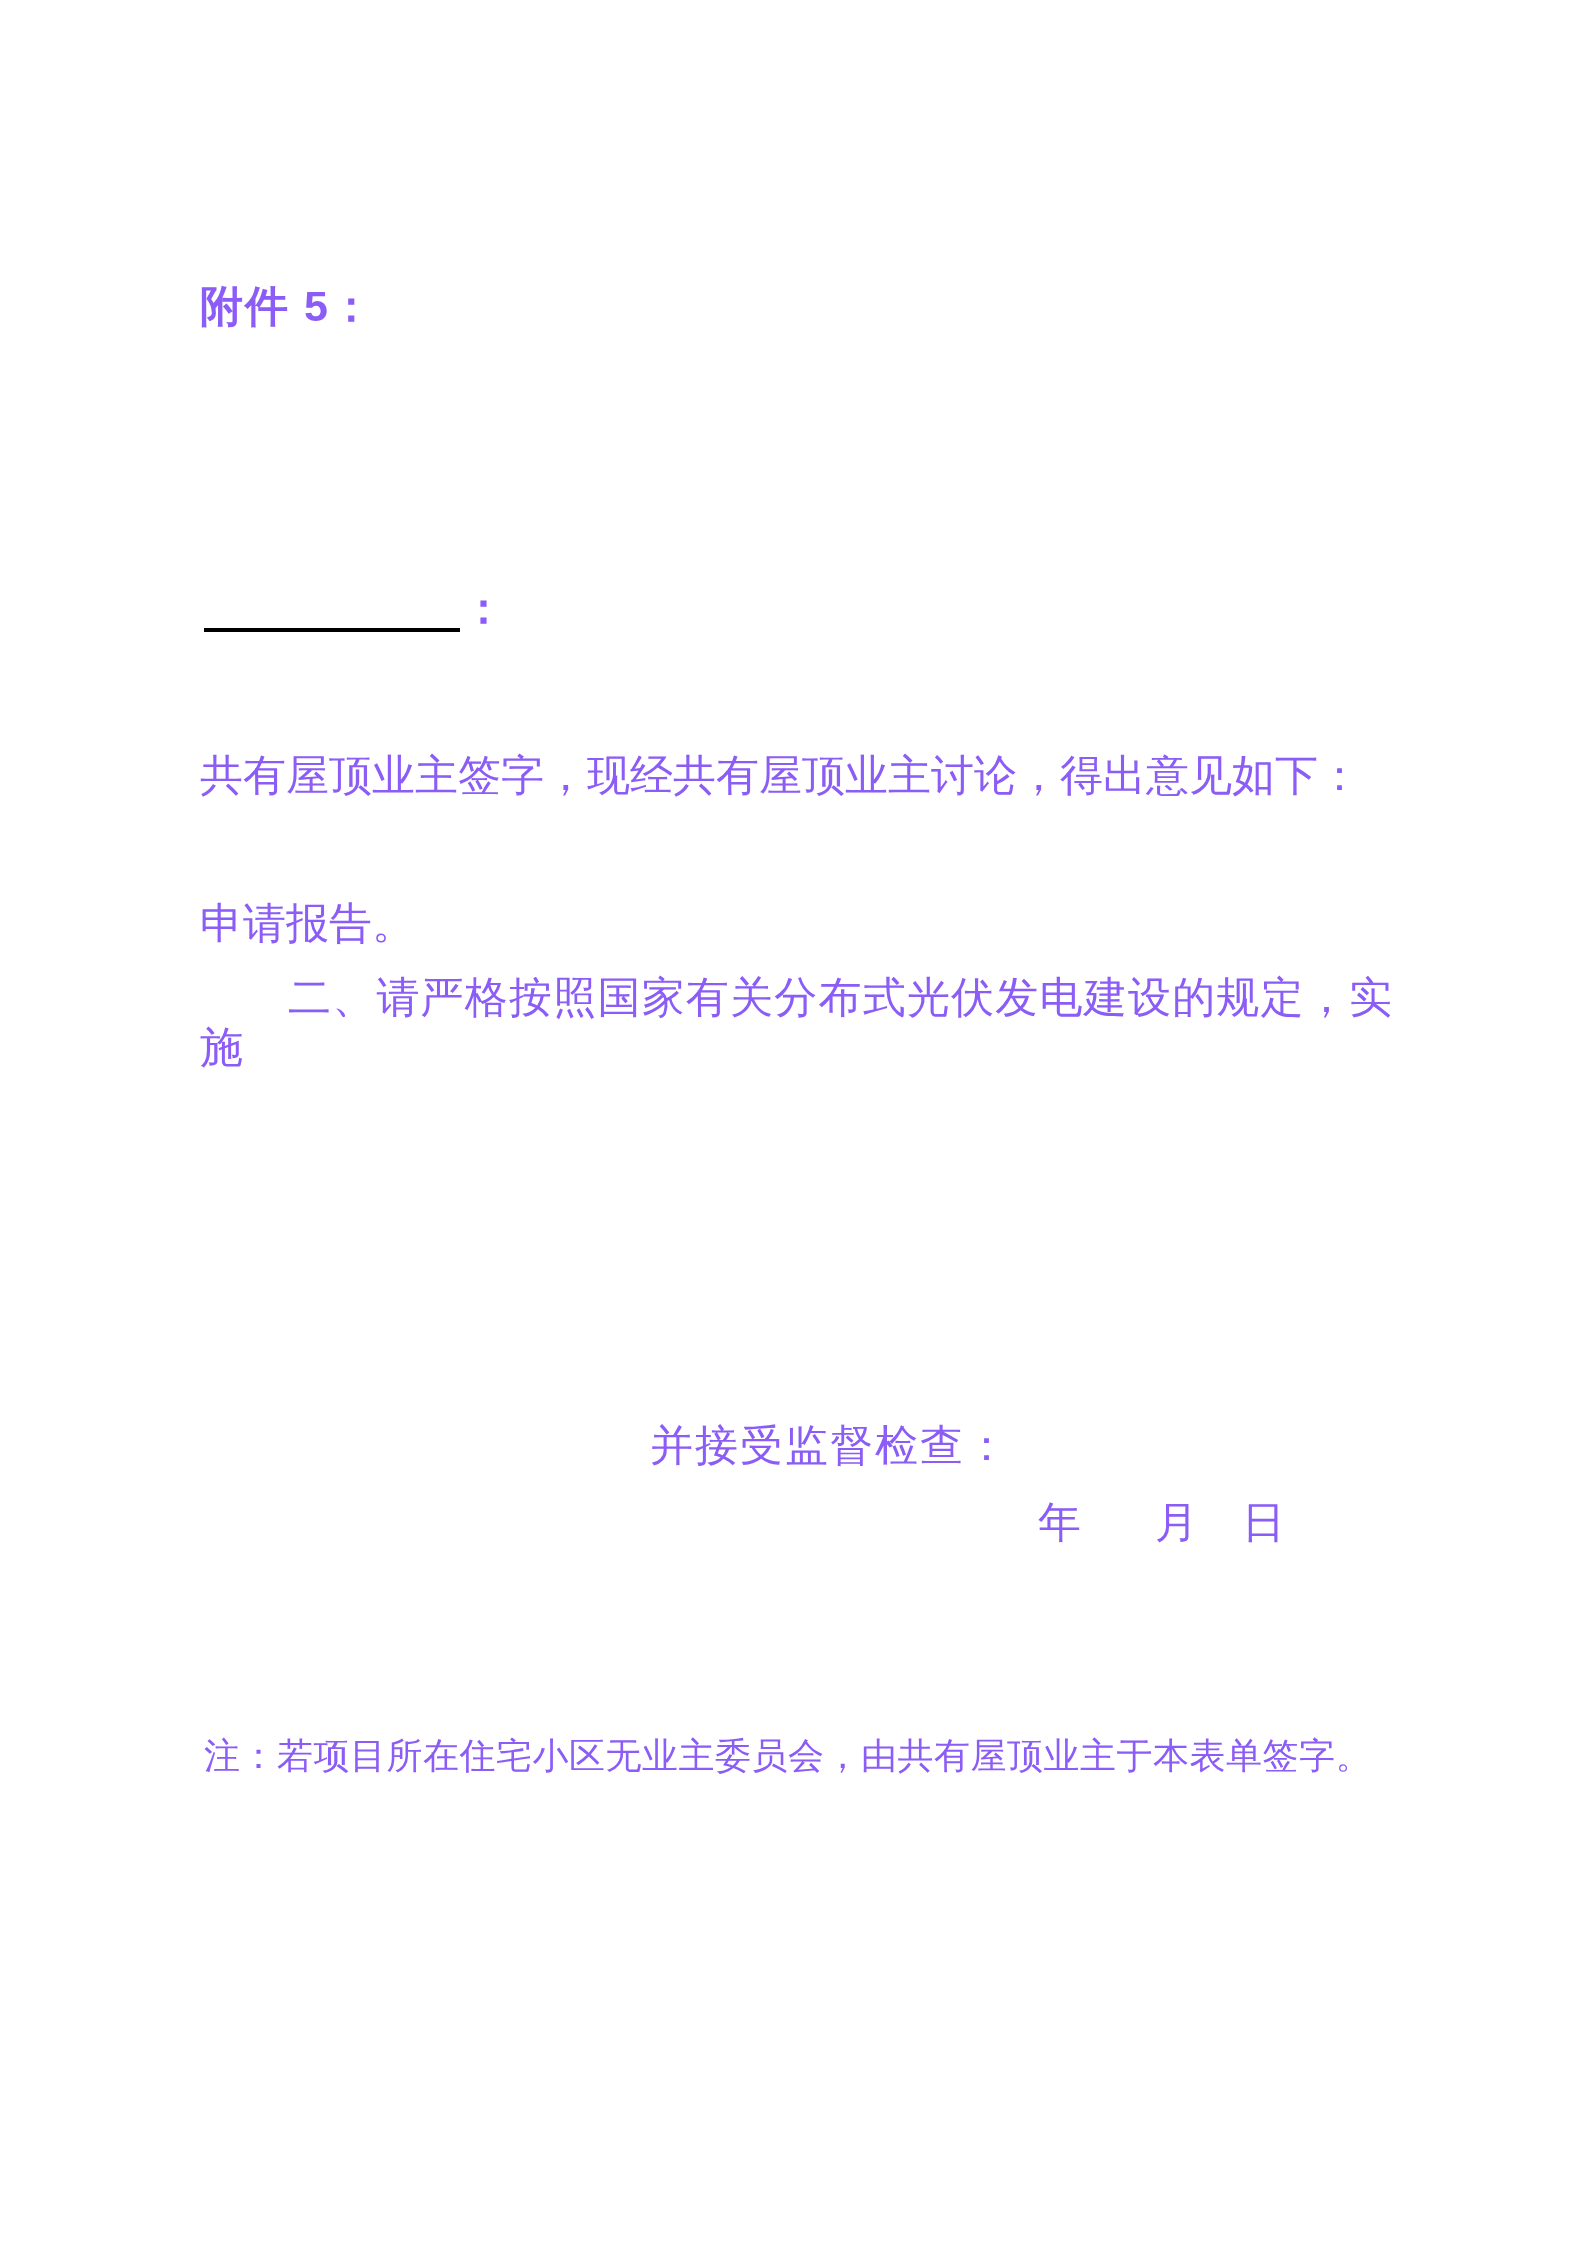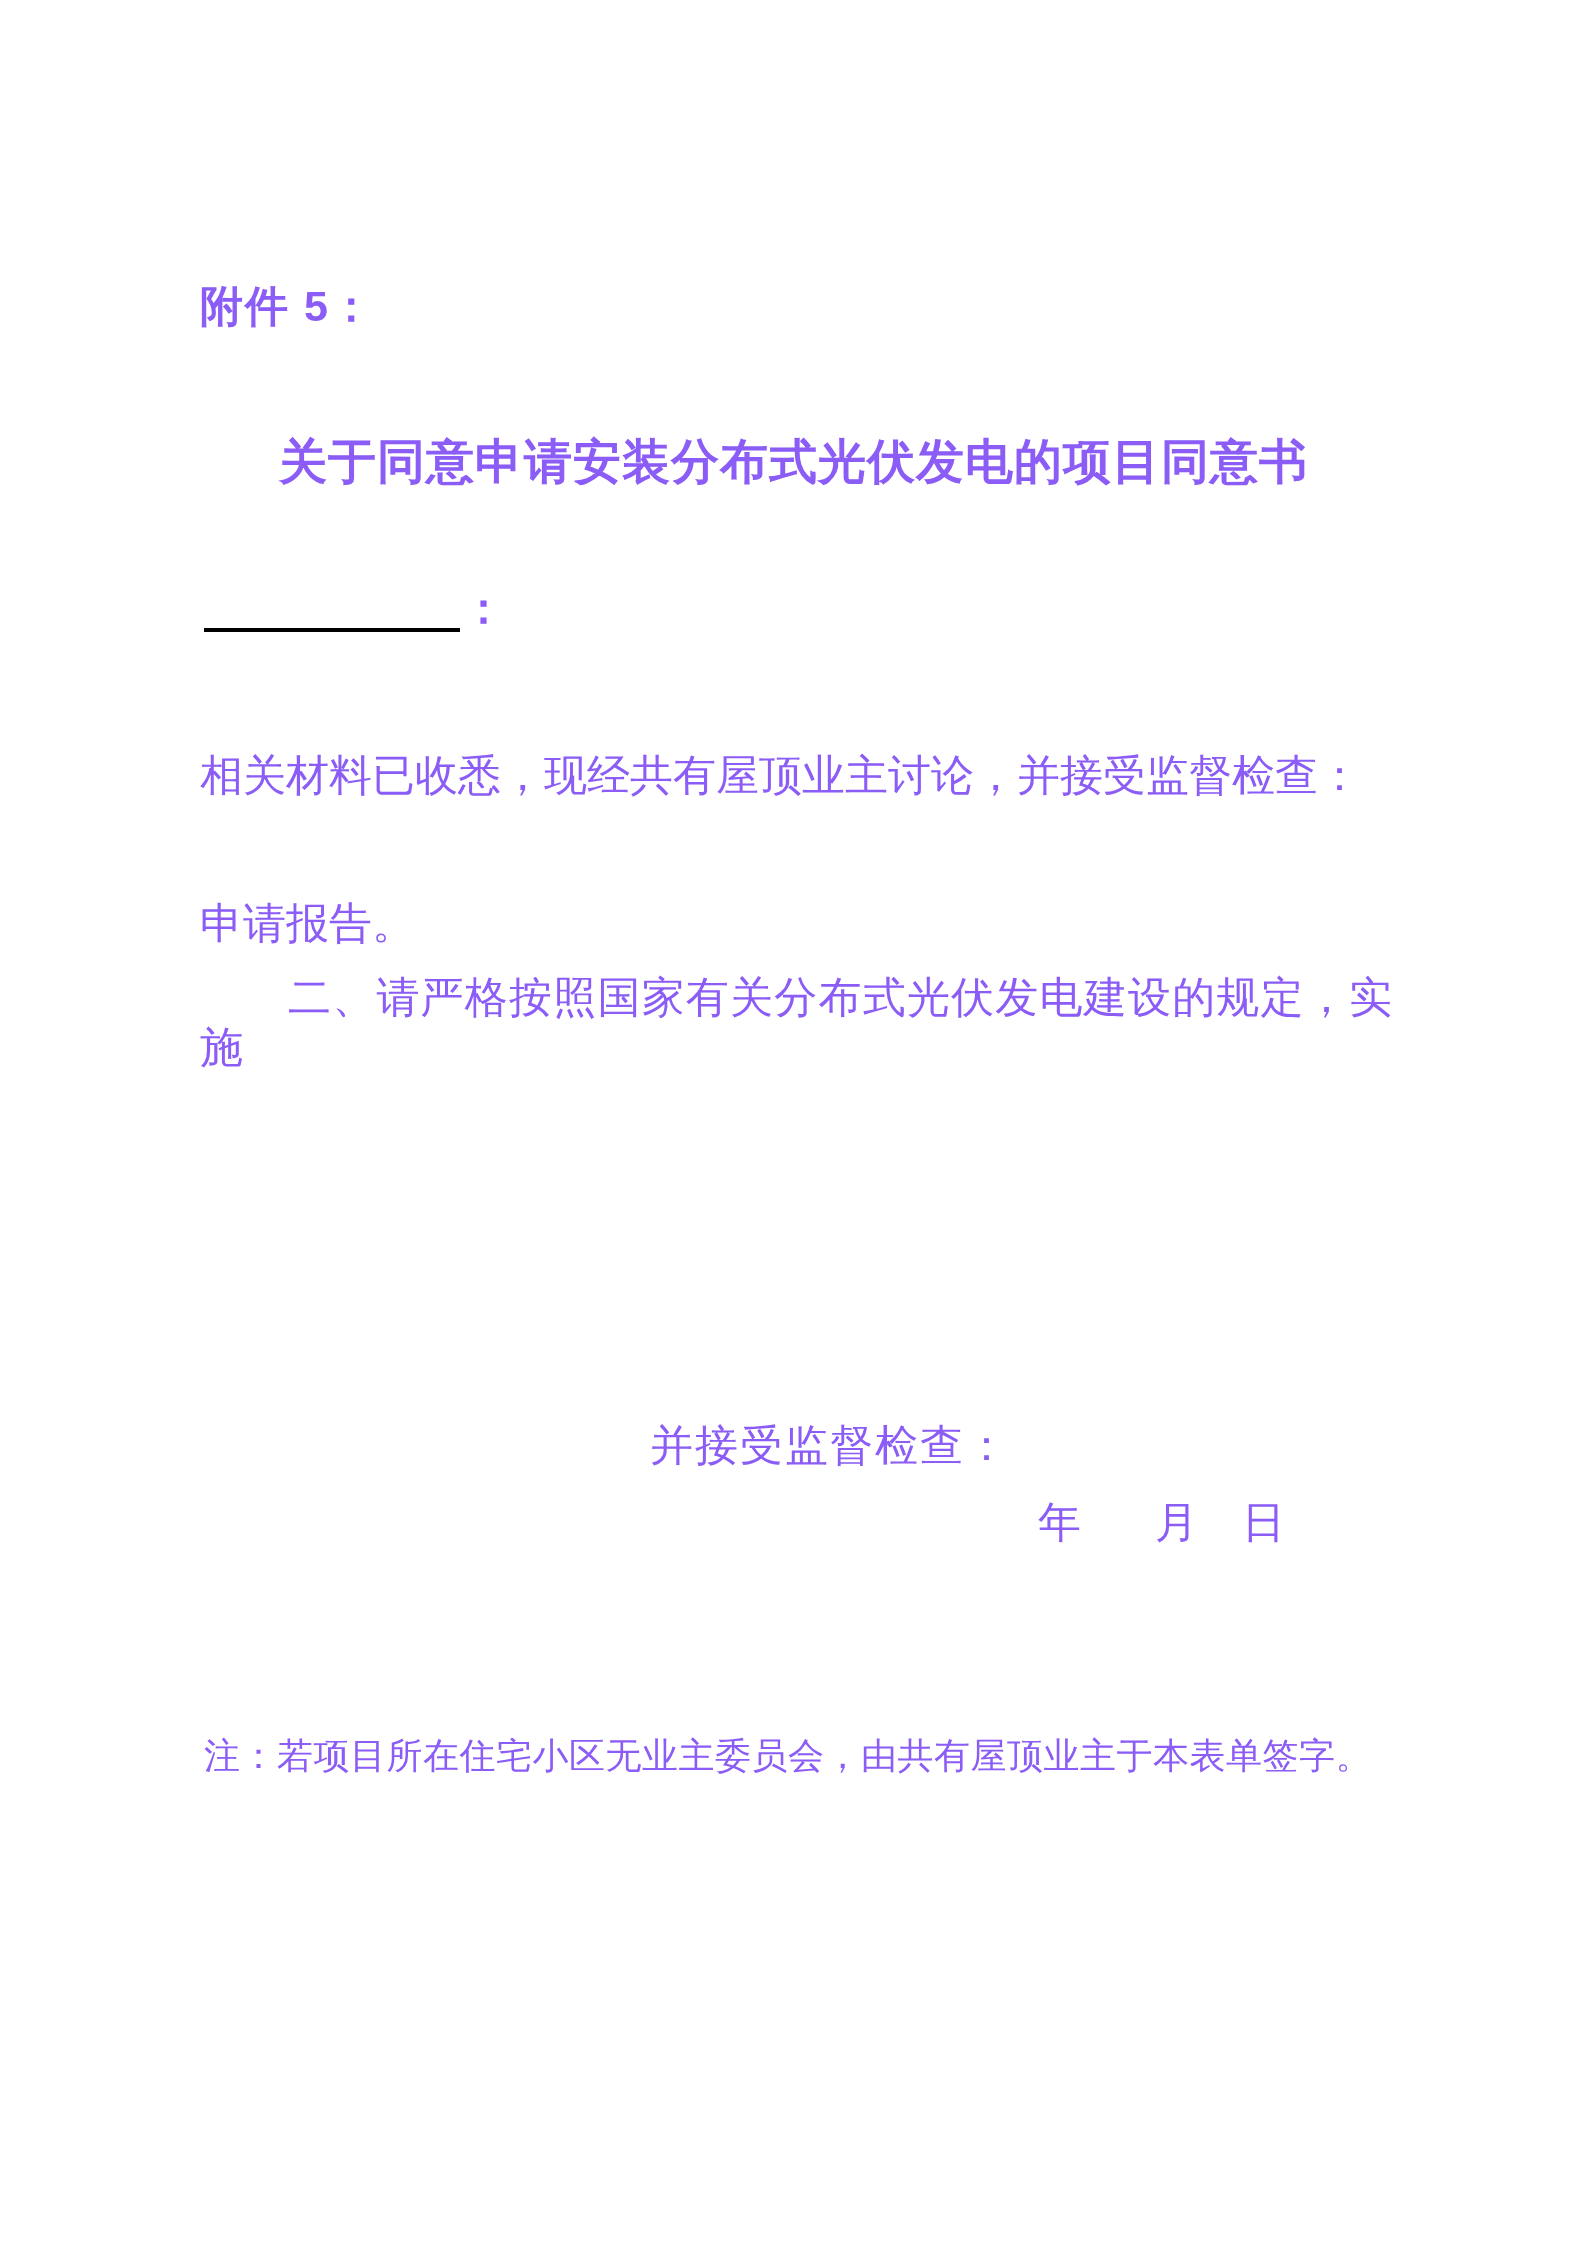--- a/index.html
+++ b/index.html
@@ -83,28 +83,27 @@
     font-size: 29px;
   }
 </style>
 </head>
 <body>
 
 <div class="page">
 
   <div class="abs attachment-label heading-font">附件 5：</div>
 
-  <div class="abs doc-title heading-font">关于同意申请安装分布式光伏发电的项目同意书</div>
 
   <div class="abs salutation-blank"></div>
 
   <div class="abs salutation-colon heading-font">：</div>
 
 
-  <div class="abs body-line l2">相关材料已收悉，现经共有屋顶业主讨论，并接受监督检查：</div>
+  <div class="abs body-line l2">共有屋顶业主签字，现经共有屋顶业主讨论，得出意见如下：</div>
 
 
   <div class="abs body-line l4">申请报告。</div>
 
   <div class="abs body-line l5 indent fill">二、请严格按照国家有关分布式光伏发电建设的规定，实施</div>
 
 
   <div class="abs signature-label">并接受监督检查：</div>
 
   <div class="abs date-char date-year">年</div>

